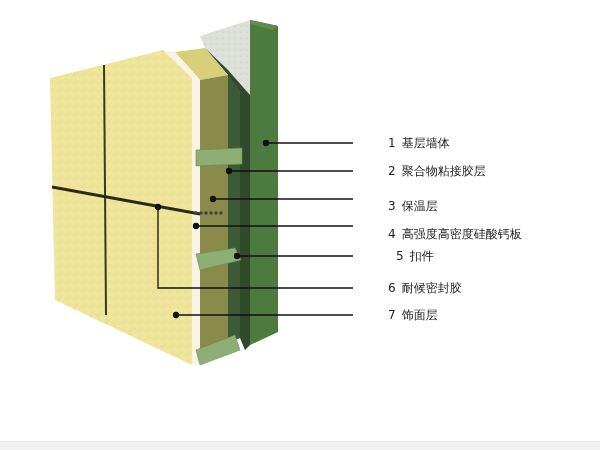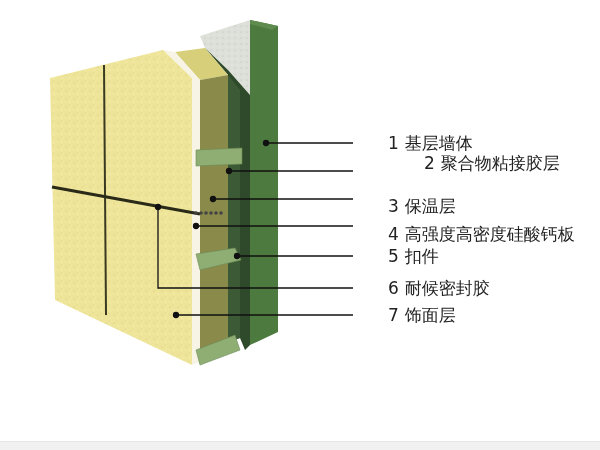--- a/index.html
+++ b/index.html
@@ -5,21 +5,21 @@
   html, body { margin: 0; padding: 0; }
   body {
     width: 600px; height: 450px; overflow: hidden;
     background: #ffffff;
     font-family: "DejaVu Sans", "Liberation Sans", sans-serif;
     position: relative;
   }
   #diagram { position: absolute; left: 0; top: 0; width: 600px; height: 440px; }
   .label {
     position: absolute; left: 388px;
-    font-size: 17px; color: #222222; line-height: 16px;
+    font-size: 12px; color: #222222; line-height: 16px;
     white-space: nowrap;
   }
   .label .num { margin-right: 6px; }
   .footer-strip {
     position: absolute; left: 0; top: 441px; width: 600px; height: 9px;
     background: #f1f1f1; border-top: 1px solid #e6e6e6;
   }
 </style>
 </head>
 <body>
@@ -95,30 +95,30 @@
     <polyline points="158,207 158,288 353,288" fill="none"></polyline>
       <circle cx="158" cy="207" r="2.5"></circle>
     <line x1="176" y1="315" x2="353" y2="315"></line>
       <circle cx="176" cy="315" r="2.5"></circle>
   </g>
 </svg>
 
 <div class="label" style="top:135px;">
   <span class="num">1</span><span>基层墙体</span>
 </div>
-<div class="label" style="top:155px;margin-left:36px;">
+<div class="label" style="top:163px;">
   <span class="num">2</span><span>聚合物粘接胶层</span>
 </div>
 <div class="label" style="top:198px;">
   <span class="num">3</span><span>保温层</span>
 </div>
 <div class="label" style="top:226px;">
   <span class="num">4</span><span>高强度高密度硅酸钙板</span>
 </div>
-<div class="label" style="top:248px;">
+<div class="label" style="top:248px;margin-left:8px;">
   <span class="num">5</span><span>扣件</span>
 </div>
 <div class="label" style="top:280px;">
   <span class="num">6</span><span>耐候密封胶</span>
 </div>
 <div class="label" style="top:307px;text-align:center;">
   <span class="num">7</span><span>饰面层</span>
 </div>
 
 <div class="footer-strip"></div>

